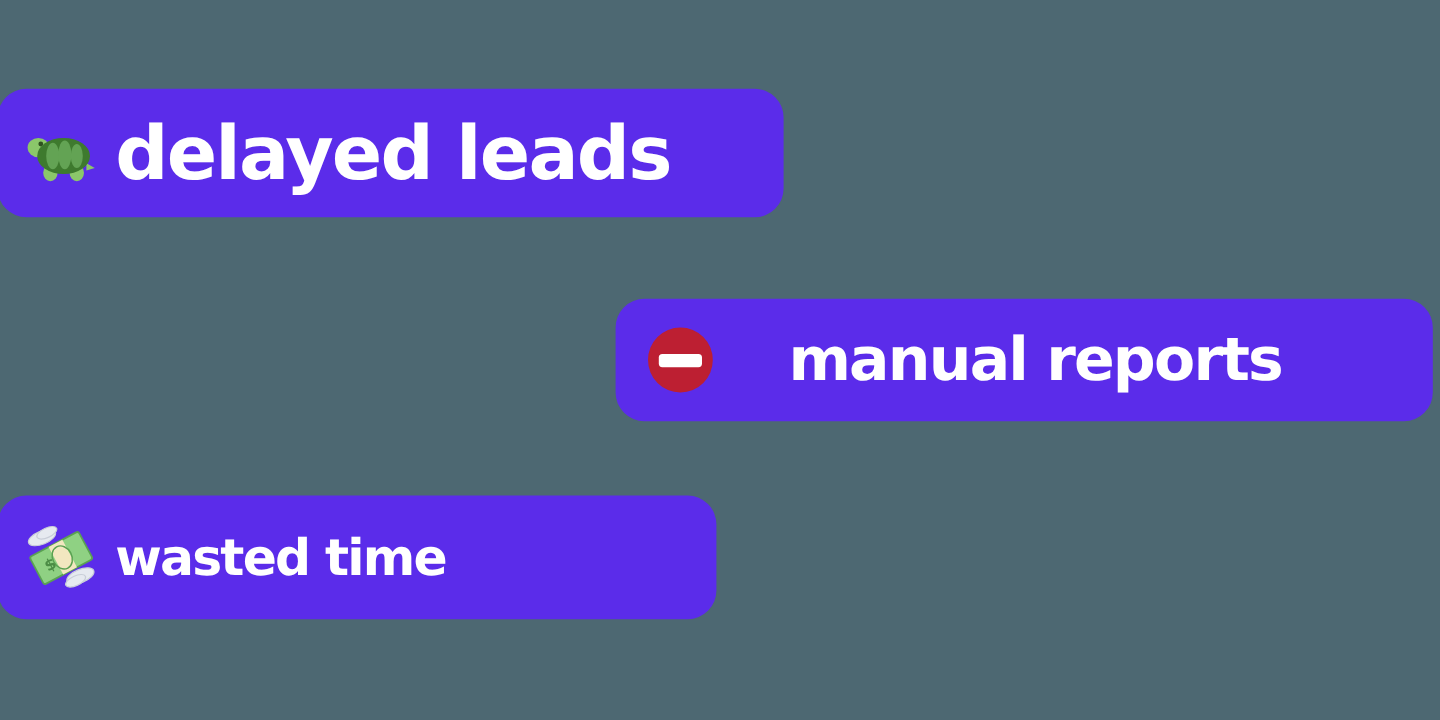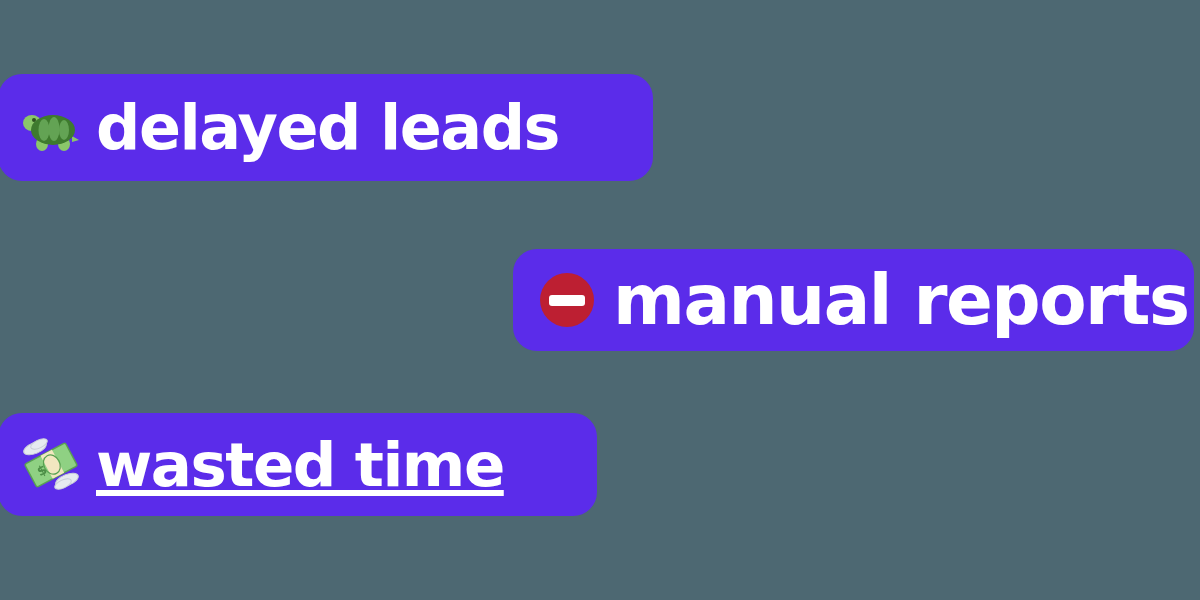--- a/index.html
+++ b/index.html
@@ -63,32 +63,32 @@
 
   
   #badge-manual-reports {
     left: 513px;
     top: 249px;
     width: 681px;
     height: 102px;
     padding: 0 20px 0 26px;
   }
   #badge-manual-reports .badge-emoji { margin-right: 18px; font-size: 52px; }
-  #badge-manual-reports .badge-label { font-size: 69px; }
+  #badge-manual-reports .badge-label { font-size: 50px; margin-left: 44px; }
 
   
   #badge-wasted-time {
     left: -2px;
     top: 413px;
     width: 599px;
     height: 103px;
     padding: 0 26px 0 24px;
   }
   #badge-wasted-time .badge-emoji { margin-right: 16px; font-size: 52px; }
-  #badge-wasted-time .badge-label { font-size: 61px; text-decoration: underline; }
+  #badge-wasted-time .badge-label { font-size: 42px; }
 
   
   .emoji-svg { display: block; }
 </style>
 </head>
 <body>
 
 <div id="canvas">
 
   <div class="badge" id="badge-delayed-leads">

